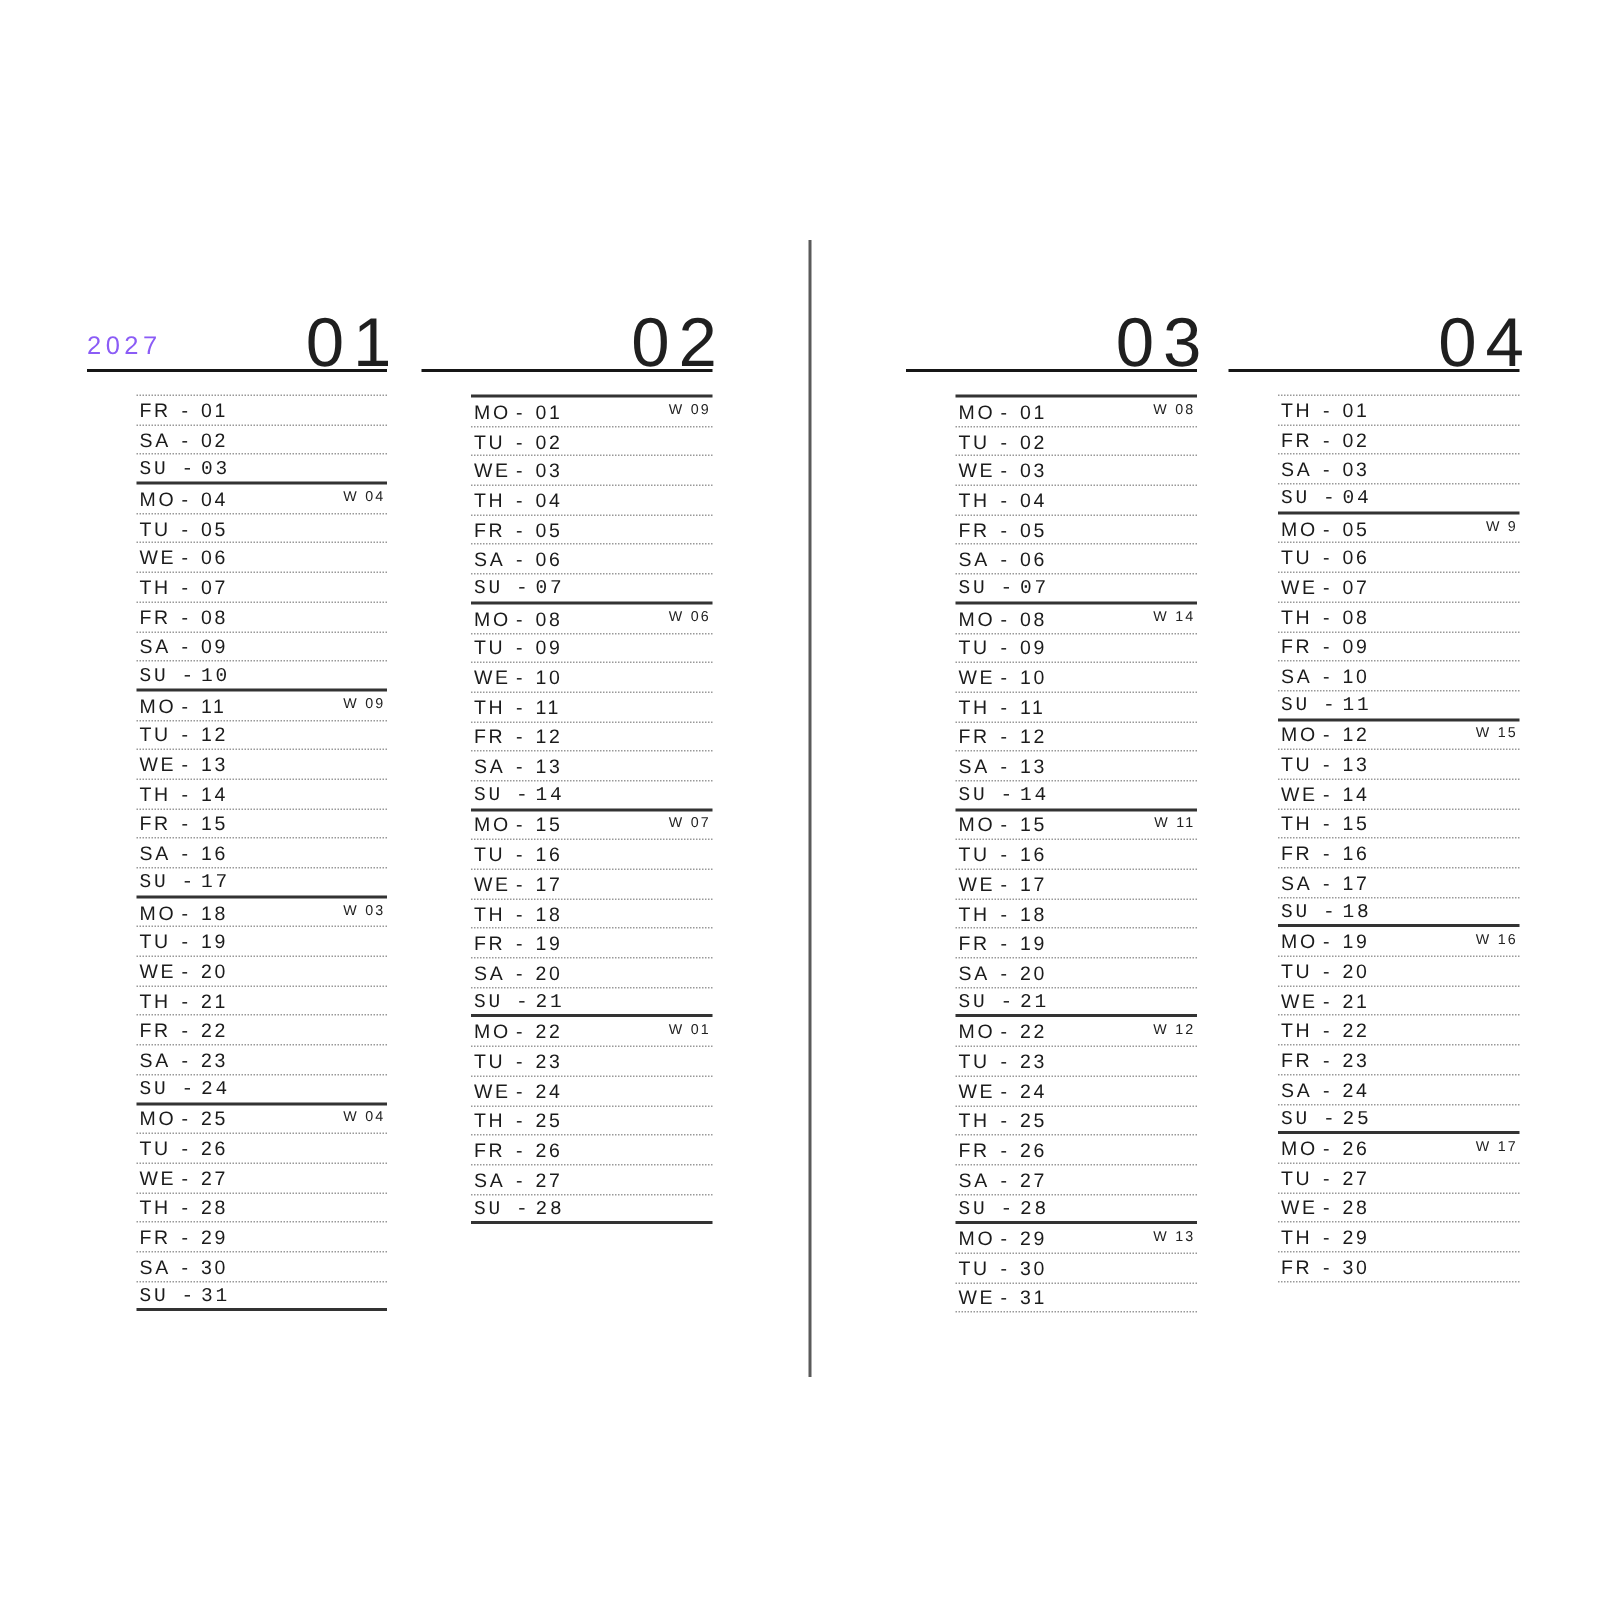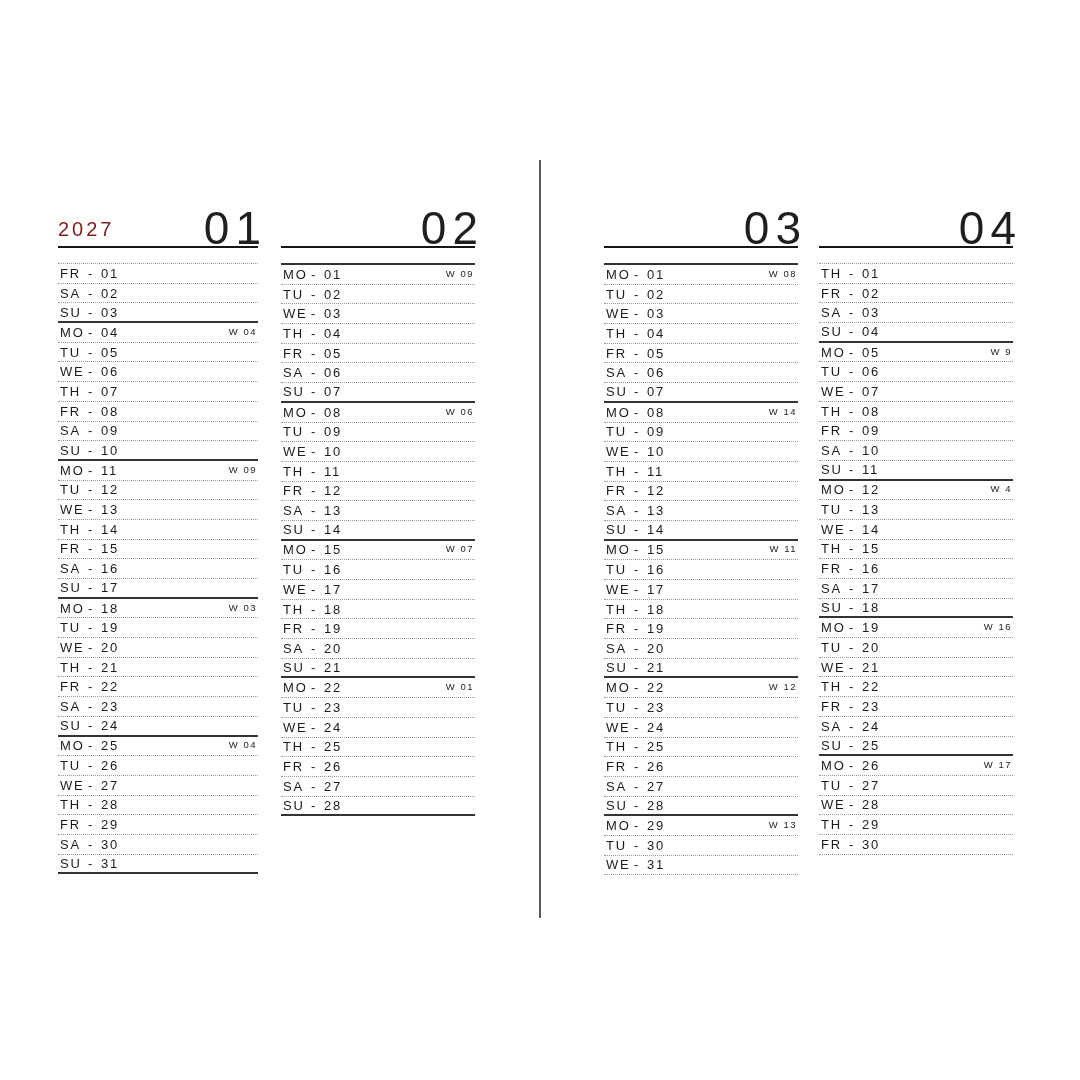--- a/index.html
+++ b/index.html
@@ -21,29 +21,29 @@
   .month[data-month="1"]{left:281px;width:194px;}
   .month[data-month="2"]{left:604px;width:194px;}
   .month[data-month="3"]{left:819px;width:194px;}
 
   .month-header{position:relative;height:52px;border-bottom:2px solid var(--header-line);}
   .month-number{
     position:absolute;right:-3px;bottom:-5px;
     font-size:46px;line-height:1;font-weight:400;
     letter-spacing:6px;margin-right:-6px;color:#1f1f1f;
   }
-  .year{position:absolute;left:0;bottom:5px;font-size:20px;letter-spacing:3px;color:#7f1d1d;}
-
-  .rows{margin-top:15px;border-top:1px dotted var(--dotted);}
+  .year{position:absolute;left:0;bottom:5px;font-size:17px;letter-spacing:3px;color:#8b5cf6;}
+
+  .rows{margin-top:15px;border-top:1px dotted var(--dotted);margin-left:33px;}
   .rows.starts-mo{border-top:2px solid var(--solid);}
   .day-row{
     height:19.7px;border-bottom:1px dotted var(--dotted);
     display:flex;align-items:center;padding-left:2px;
   }
-  .day-row.su{border-bottom:2px solid var(--solid);}
+  .day-row.su{border-bottom:2px solid var(--solid);font-family:Liberation Mono, monospace;}
   .dow{width:28px;font-size:13px;letter-spacing:1.8px;}
   .dash{width:13px;font-size:13px;text-align:left;}
   .num{font-size:13px;letter-spacing:1.8px;}
   .week{margin-left:auto;font-size:9.5px;letter-spacing:1.5px;padding-right:1px;position:relative;top:-1px;color:#222;}
 </style>
 </head>
 <body>
 
 <div>
 
@@ -595,21 +595,21 @@
         </div>
         <div class="day-row su">
           <span class="dow">SU</span>
           <span class="dash">-</span>
           <span class="num">11</span>
         </div>
         <div class="day-row">
           <span class="dow">MO</span>
           <span class="dash">-</span>
           <span class="num">12</span>
-          <span class="week">W 4</span>
+          <span class="week">W 15</span>
         </div>
         <div class="day-row">
           <span class="dow">TU</span>
           <span class="dash">-</span>
           <span class="num">13</span>
         </div>
         <div class="day-row">
           <span class="dow">WE</span>
           <span class="dash">-</span>
           <span class="num">14</span>

